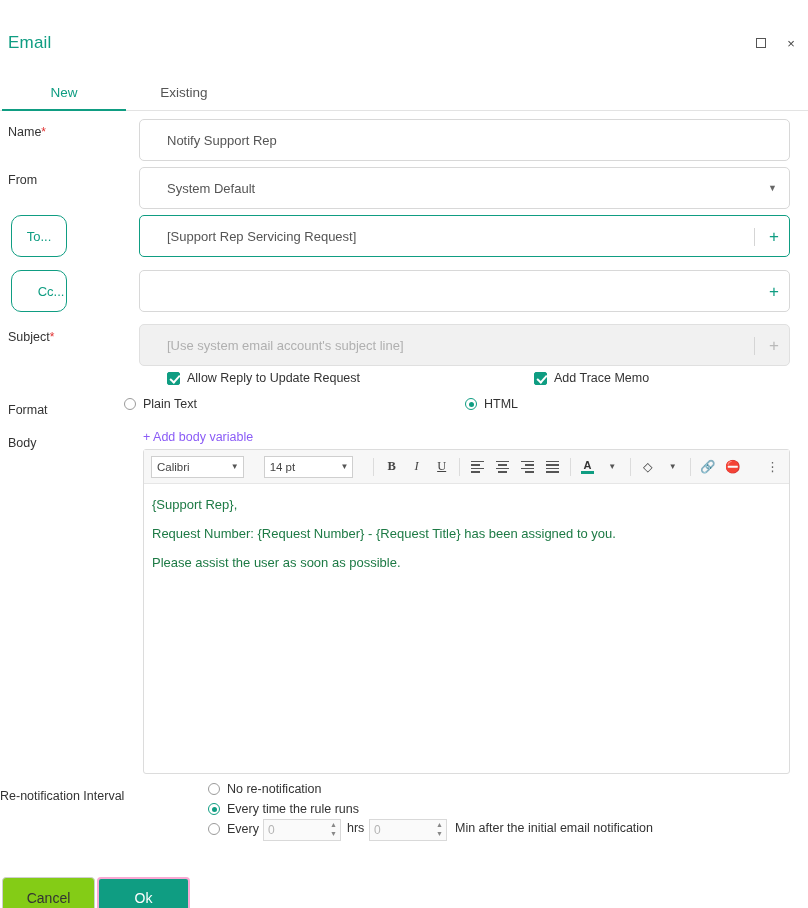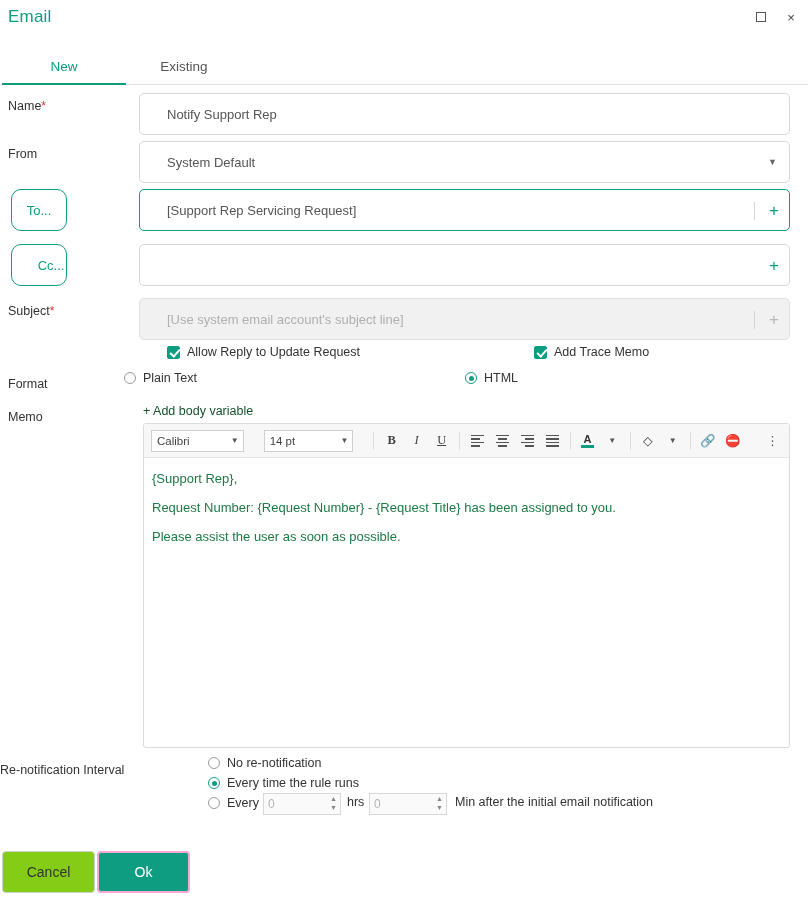--- a/index.html
+++ b/index.html
@@ -9,20 +9,21 @@
     background: #ffffff;
     font-family: "Liberation Sans", sans-serif;
     font-size: 13px;
     color: #333333;
     overflow: hidden;
   }
   .window {
     position: relative;
     width: 808px; height: 716px;
     background: #ffffff;
+    margin-top: 26px;
   }
   
   .titlebar {
     position: absolute; top: 0; left: 0; right: 0; height: 36px;
   }
   .title {
     position: absolute; left: 8px; top: 7px;
     font-size: 17px; color: #0f9d82; letter-spacing: .2px;
   }
   .win-btns {
@@ -112,21 +113,21 @@
   }
   .rb.on { border: 1px solid #0f9d82; }
   .rb.on::after {
     content: ""; position: absolute; left: 2.5px; top: 2.5px;
     width: 5px; height: 5px; border-radius: 50%; background: #0f9d82;
   }
   .rb-lbl { font-size: 12.5px; color: #333; }
   
   .addvar {
     position: absolute; left: 143px; top: 404px;
-    color: #14532d; font-size: 12.5px; cursor: pointer;
+    color: #8b5cf6; font-size: 12.5px; cursor: pointer;
   }
   
   .editor {
     position: absolute; left: 143px; top: 423px; width: 647px; height: 325px;
     border: 1px solid #dcdcdc; border-radius: 3px; background: #fff;
   }
   .toolbar {
     position: absolute; left: 0; top: 0; width: 645px; height: 34px;
     background: #f7f7f7; border-bottom: 1px solid #e6e6e6;
     display: flex; align-items: center; padding: 0 7px; gap: 6px;
@@ -250,21 +251,21 @@
   <div class="lbl" style="left:8px; top:377px;">Format</div>
   <div class="rb-wrap" style="left:124px; top:371px;">
     <span class="rb"></span>
     <span class="rb-lbl">Plain Text</span>
   </div>
   <div class="rb-wrap" style="left:465px; top:371px;">
     <span class="rb on"></span>
     <span class="rb-lbl">HTML</span>
   </div>
 
-  <div class="lbl" style="left:8px; top:410px;">Memo</div>
+  <div class="lbl" style="left:8px; top:410px;">Body</div>
   <div class="addvar">+ Add body variable</div>
 
   <div class="editor">
     <div class="toolbar">
       <div class="tb-select" style="width:128px;">
         <span>Calibri</span>
         <span class="c">▼</span>
       </div>
       <div class="tb-select" style="width:124px; margin-left:14px;">
         <span>14 pt</span>

